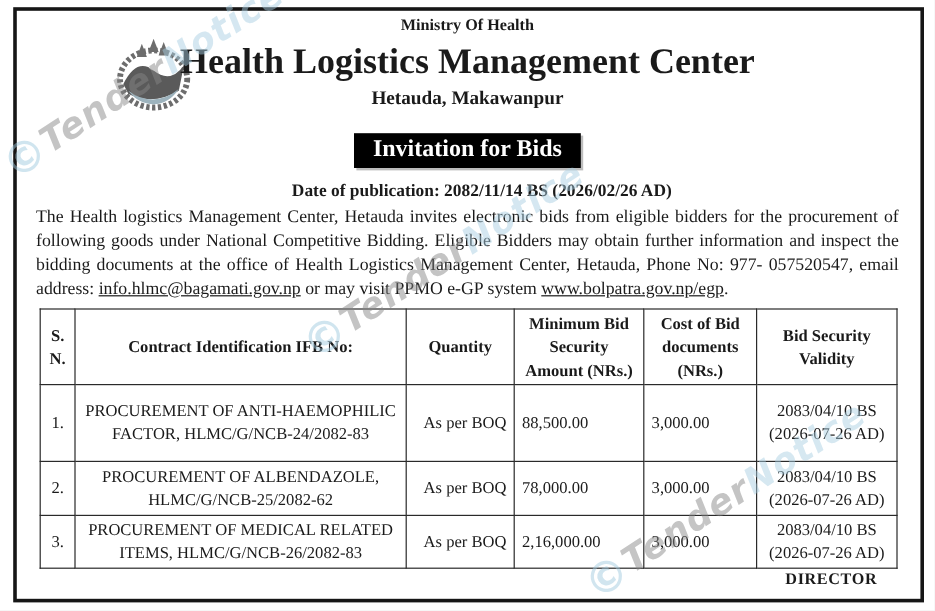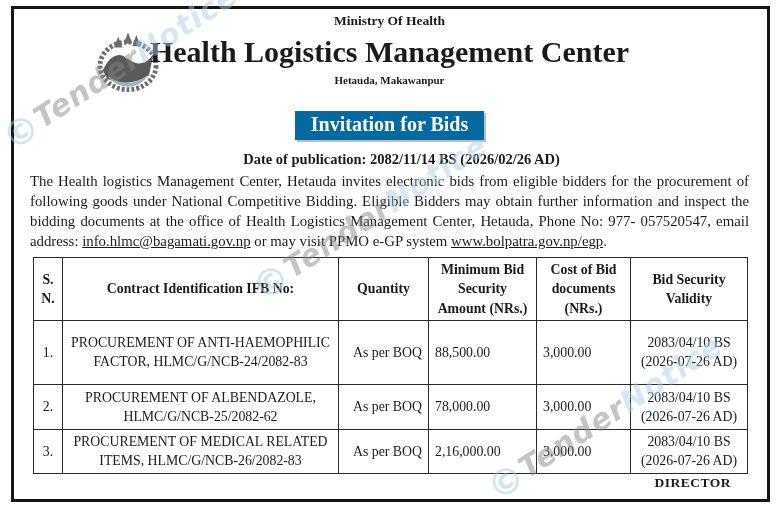--- a/index.html
+++ b/index.html
@@ -11,26 +11,26 @@
   }
   .frame {
     position:absolute; left:11px; top:6px; width:759px; height:496px;
     border:3px solid #161616; pointer-events:none;
   }
   
   .doc-header { position:absolute; top:12px; left:0; width:100%; text-align:center; }
   .gov-line   { font-size:14px; font-weight:bold; line-height:1.35; }
   .ministry-line { font-size:13.5px; font-weight:bold; line-height:1.4; }
   .center-line { font-size:30px; font-weight:bold; line-height:1.25; margin-top:2px; }
-  .location-line { font-size:11px; font-weight:bold; margin-top:4px; }
+  .location-line { font-size:16px; font-weight:bold; margin-top:4px; }
   .logo { position:absolute; left:93px; top:26px; width:70px; height:74px; }
   
   .banner-wrap { position:absolute; top:111px; left:0; width:100%; text-align:center; }
   .banner {
-    display:inline-block; background:#0369a1; color:#ffffff;
+    display:inline-block; background:#000000; color:#ffffff;
     font-size:20px; font-weight:bold; padding:2px 16px 4px 16px;
     box-shadow:2px 2px 0 #bdbdbd;
   }
   .date-line { position:absolute; top:151px; left:12px; width:100%; text-align:center;
     font-size:14.5px; font-weight:bold; }
   
   .intro {
     position:absolute; top:171px; left:30px; width:719px;
     font-size:14.8px; line-height:20px; text-align:justify;
   }

